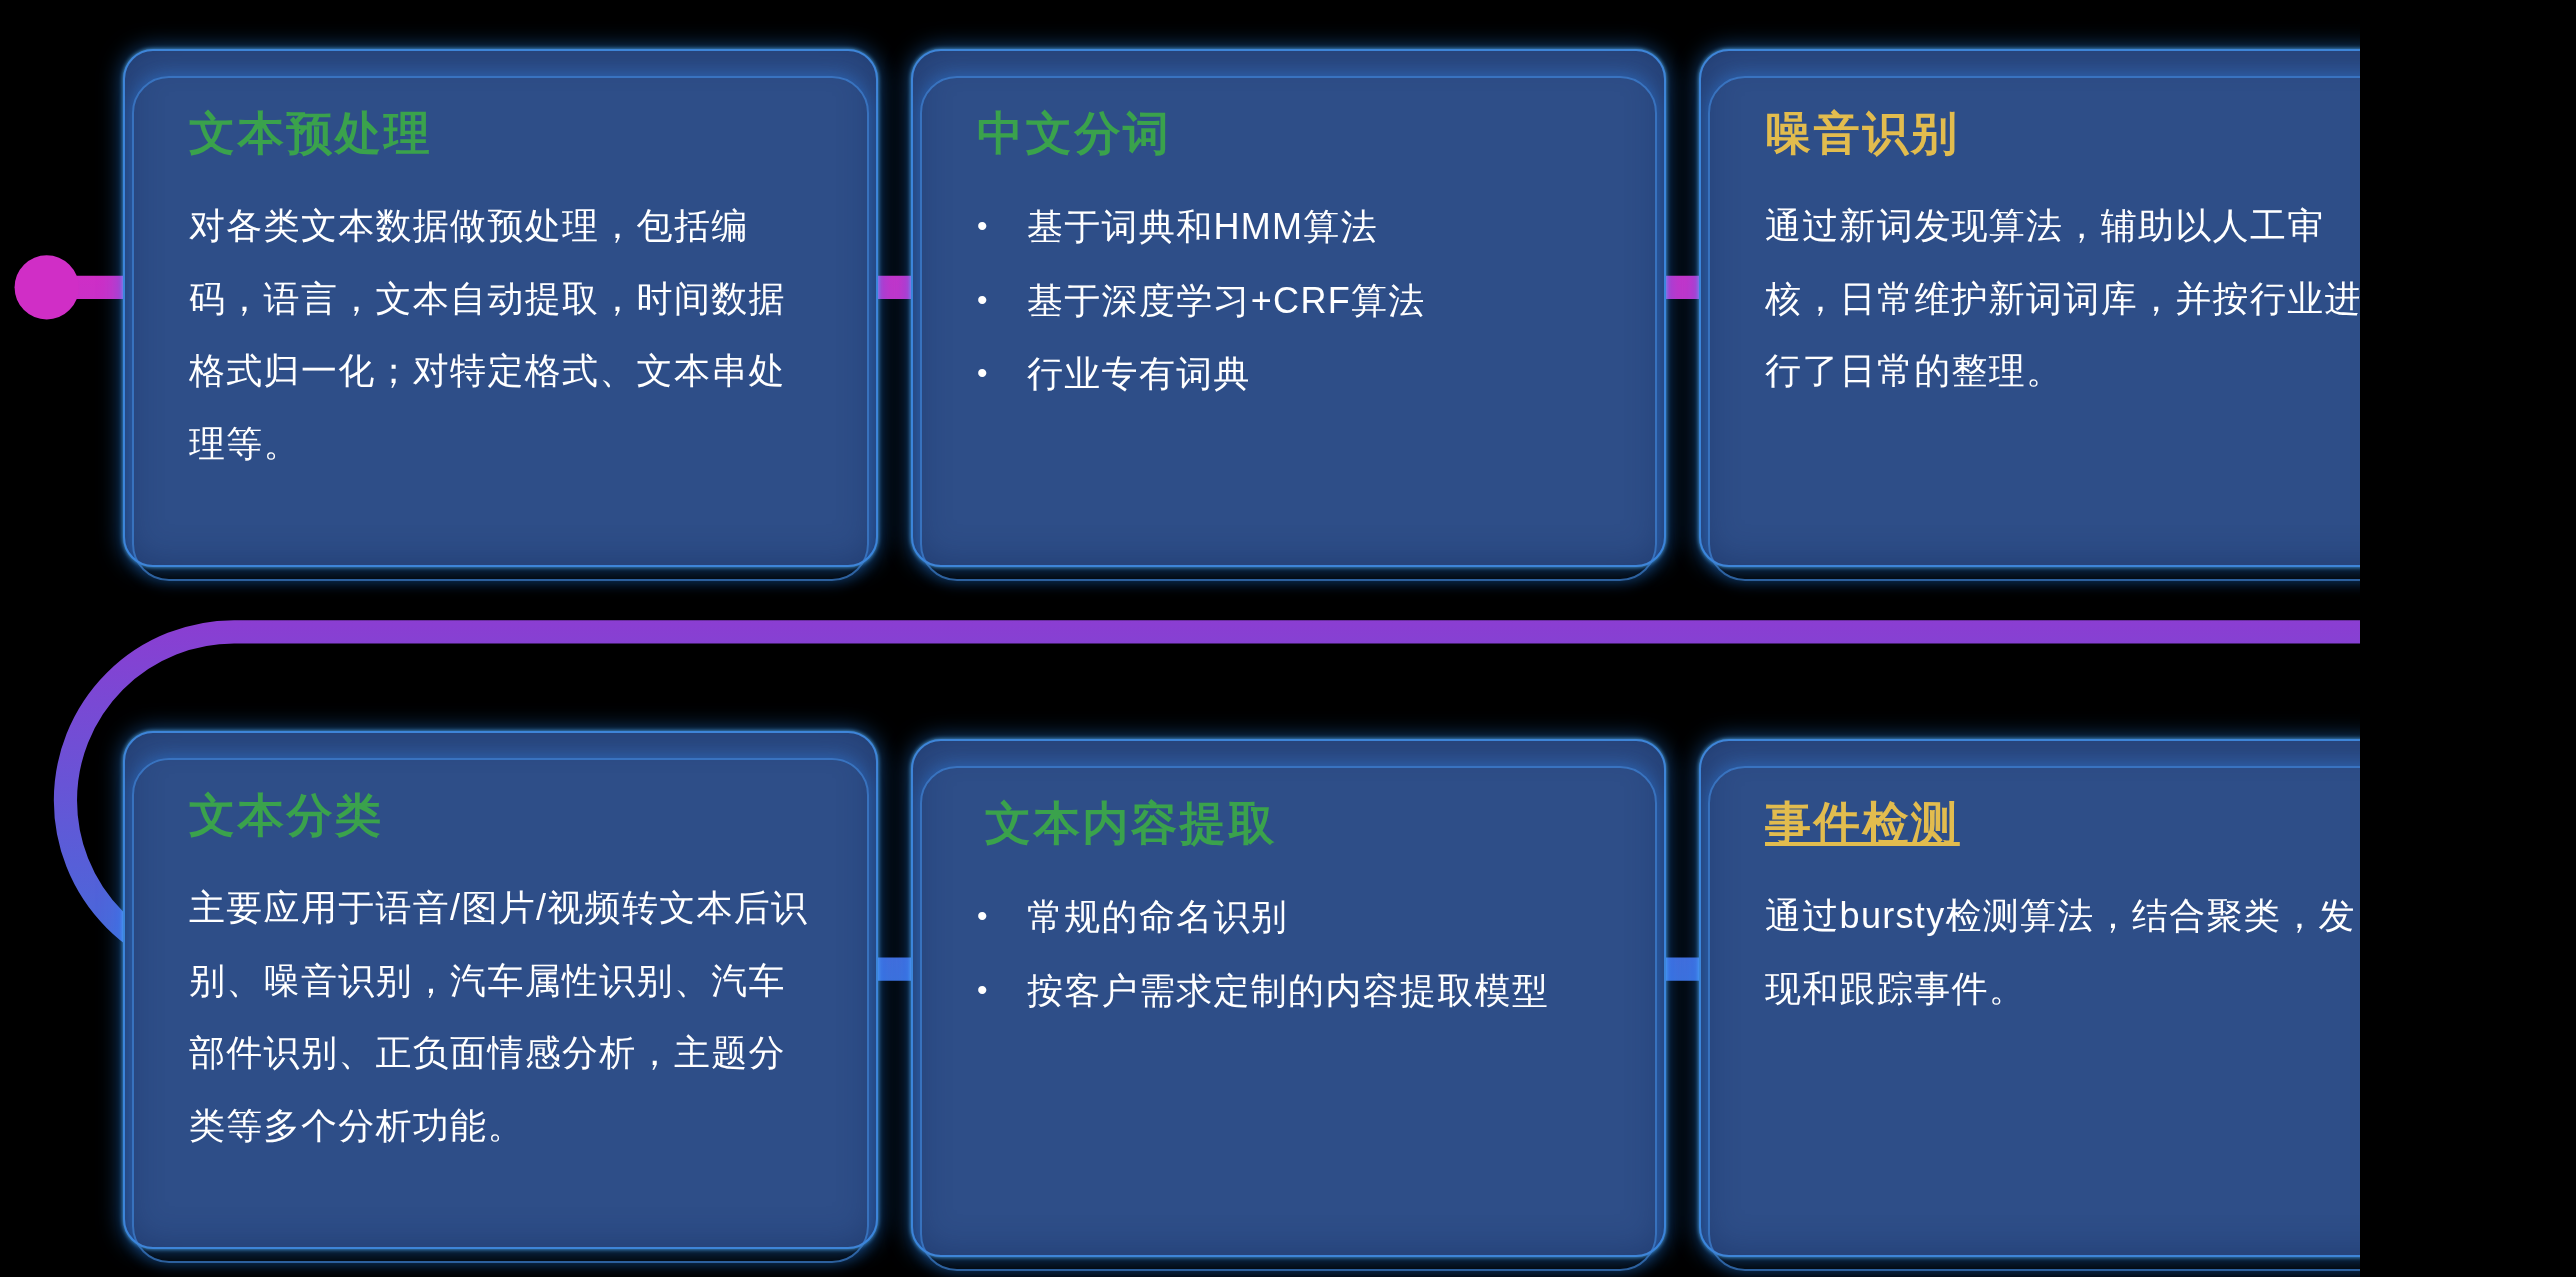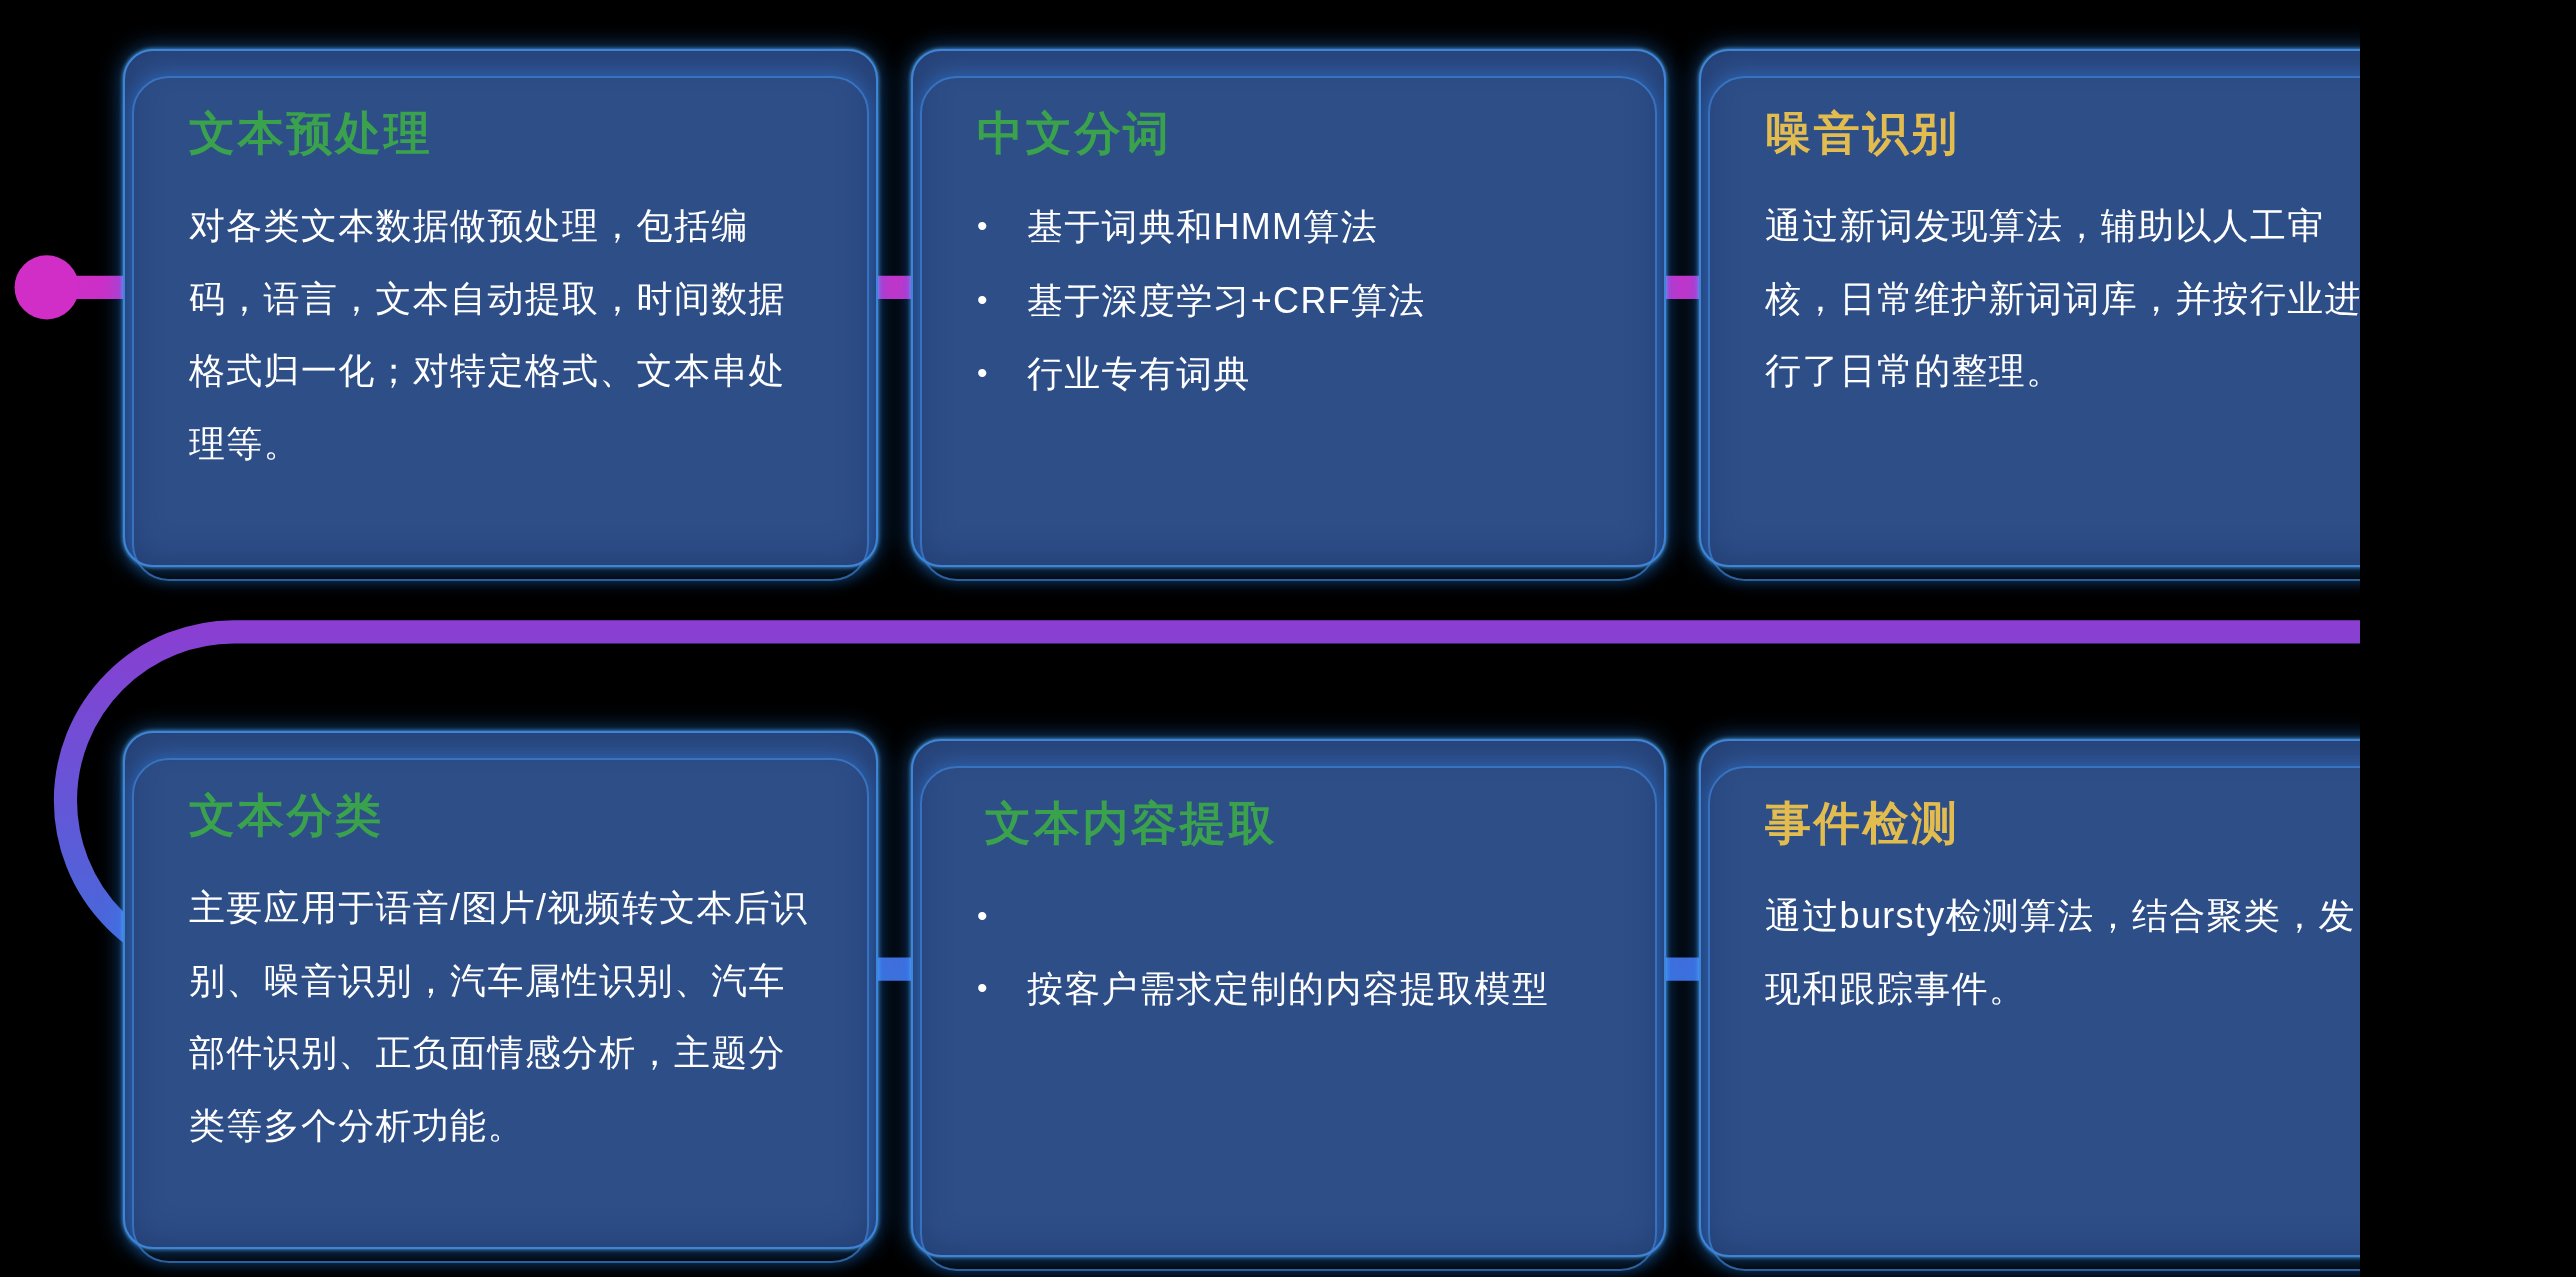--- a/index.html
+++ b/index.html
@@ -134,27 +134,28 @@
   <div class="card pos-4">
     <h2 class="card-title" style="color: rgb(58, 162, 76);">文本分类</h2>
     <p class="card-body">主要应用于语音/图片/视频转文本后识别、噪音识别，汽车属性识别、汽车部件识别、正负面情感分析，主题分类等多个分析功能。</p>
   </div>
 
   <div class="card pos-5">
     <h2 class="card-title" style="color: rgb(58, 162, 76); margin-left: 8px;">文本内容提取</h2>
     <ul class="bullet-list">
       <li class="bullet-item">
         <span class="bullet-dot">•</span>
+        <span>常规的命名识别</span>
       </li>
       <li class="bullet-item">
         <span class="bullet-dot">•</span>
         <span>按客户需求定制的内容提取模型</span>
       </li>
     </ul>
   </div>
 
   <div class="card pos-6">
-    <h2 class="card-title" style="color: rgb(226, 188, 78);">事件检测</h2>
+    <h2 class="card-title" style="color: rgb(226, 188, 78); text-decoration: underline;">事件检测</h2>
     <p class="card-body">通过bursty检测算法，结合聚类，发现和跟踪事件。</p>
   </div>
 
 </div>
 
 
 </body></html>

